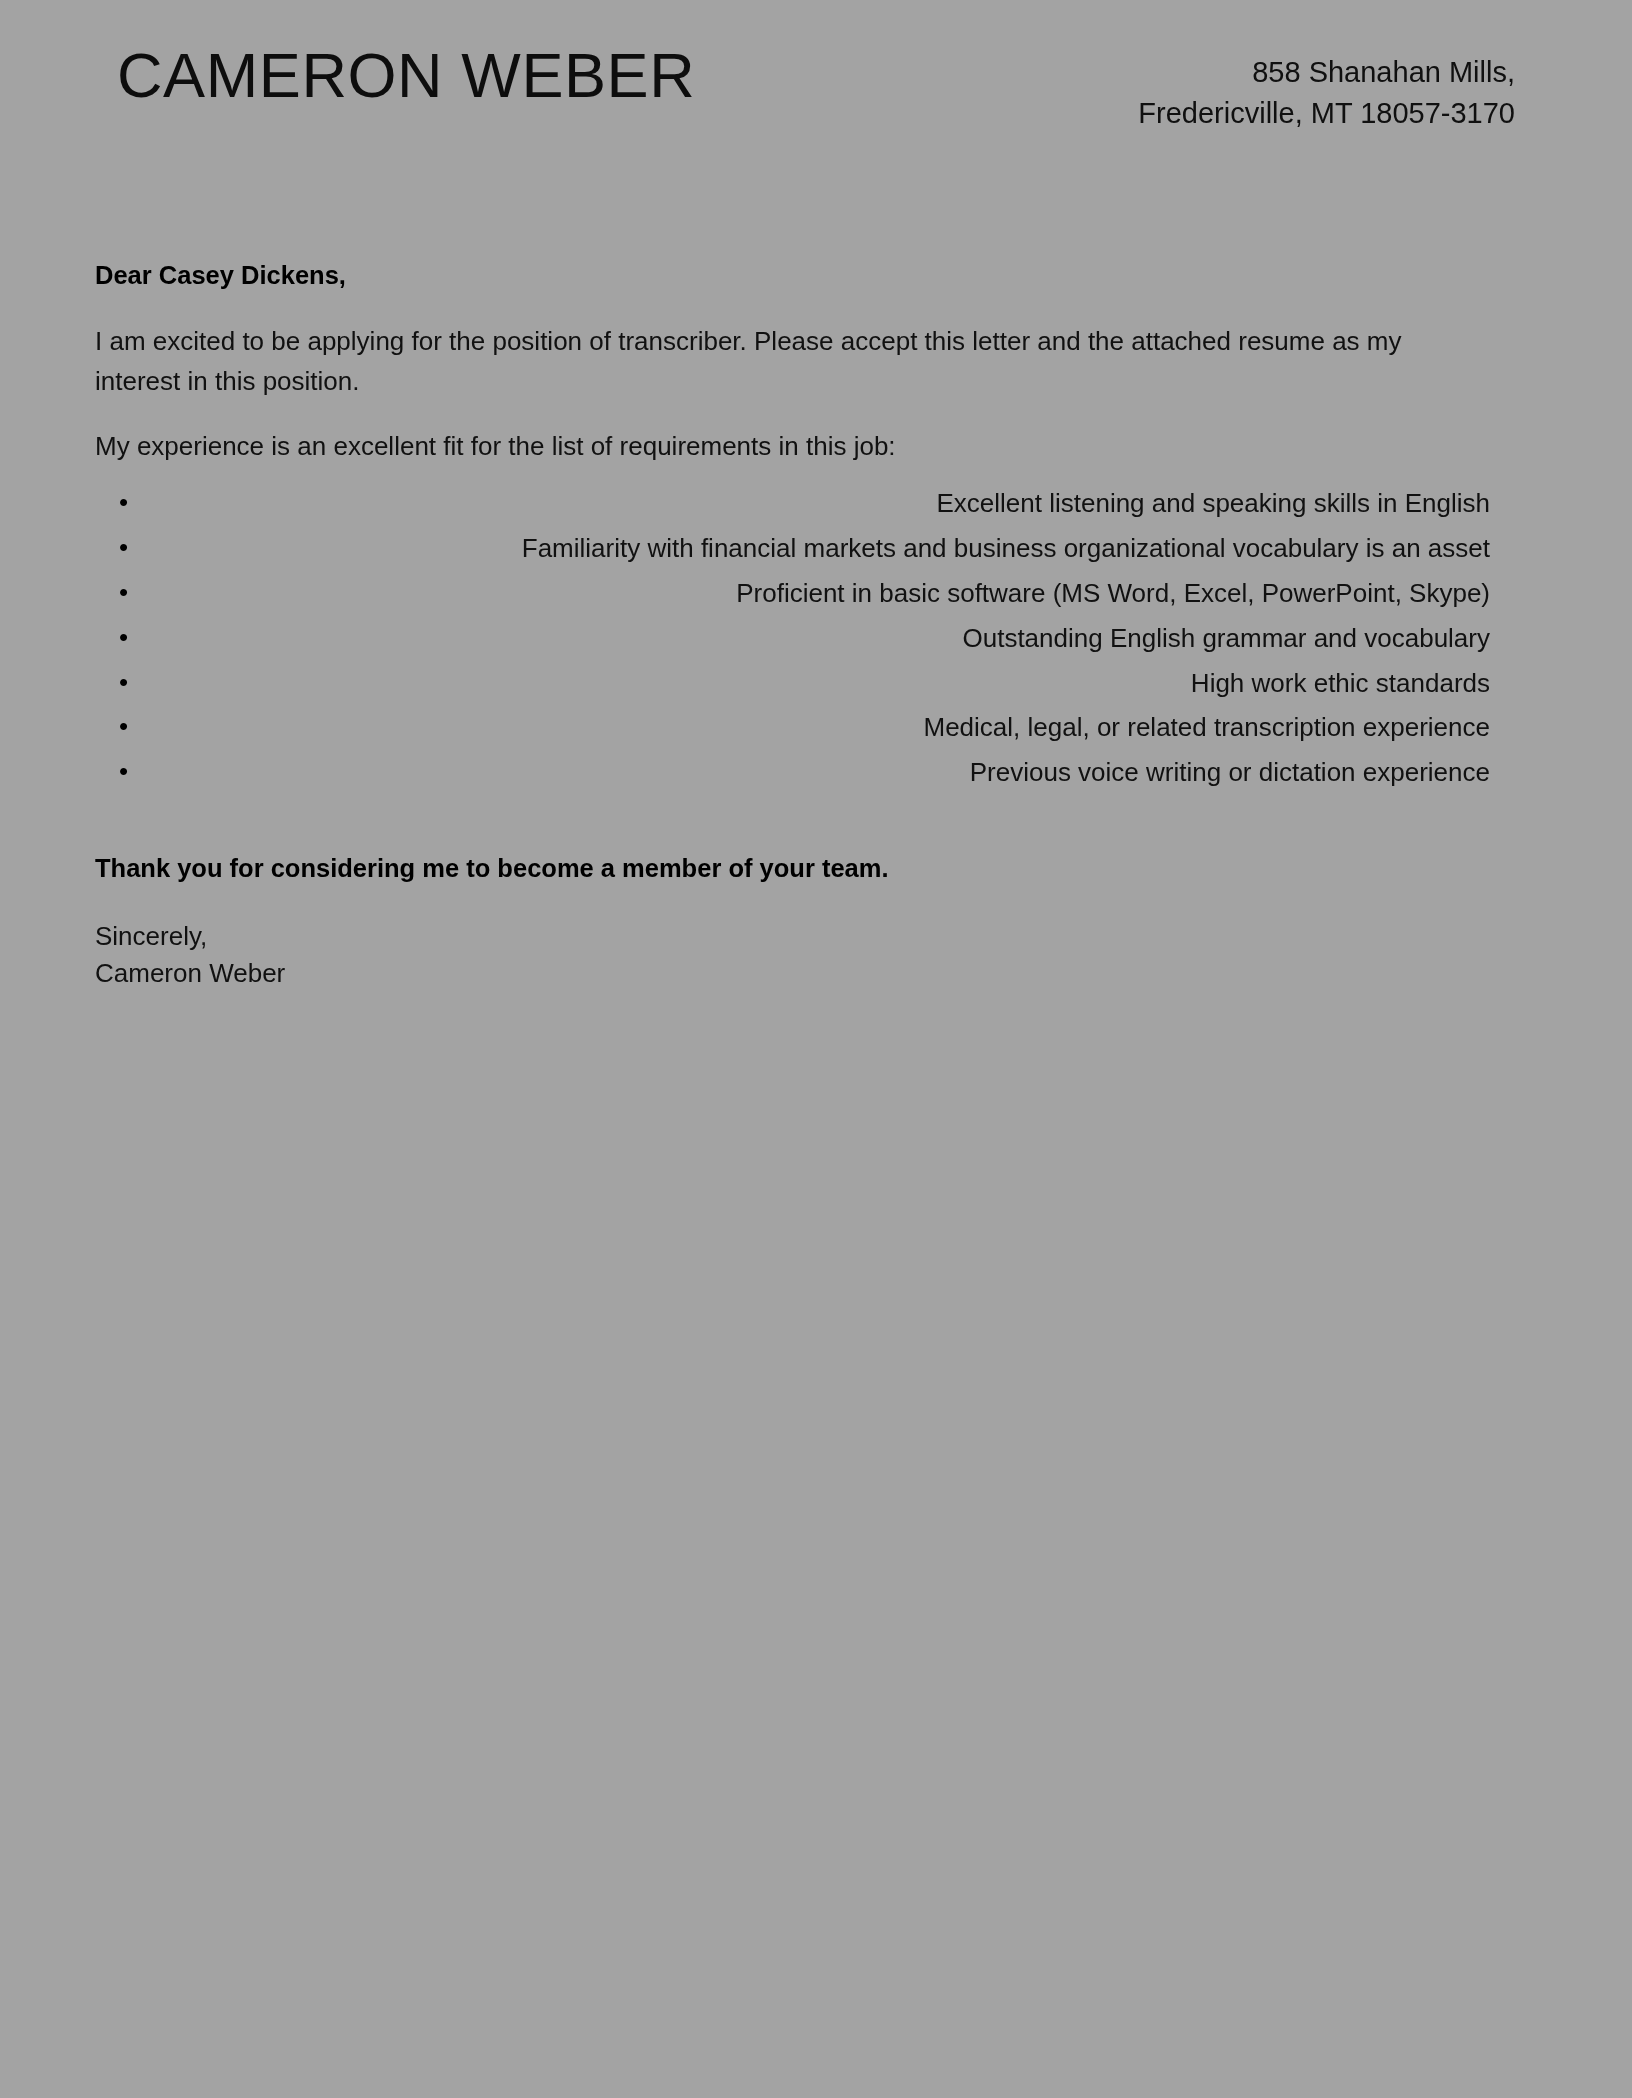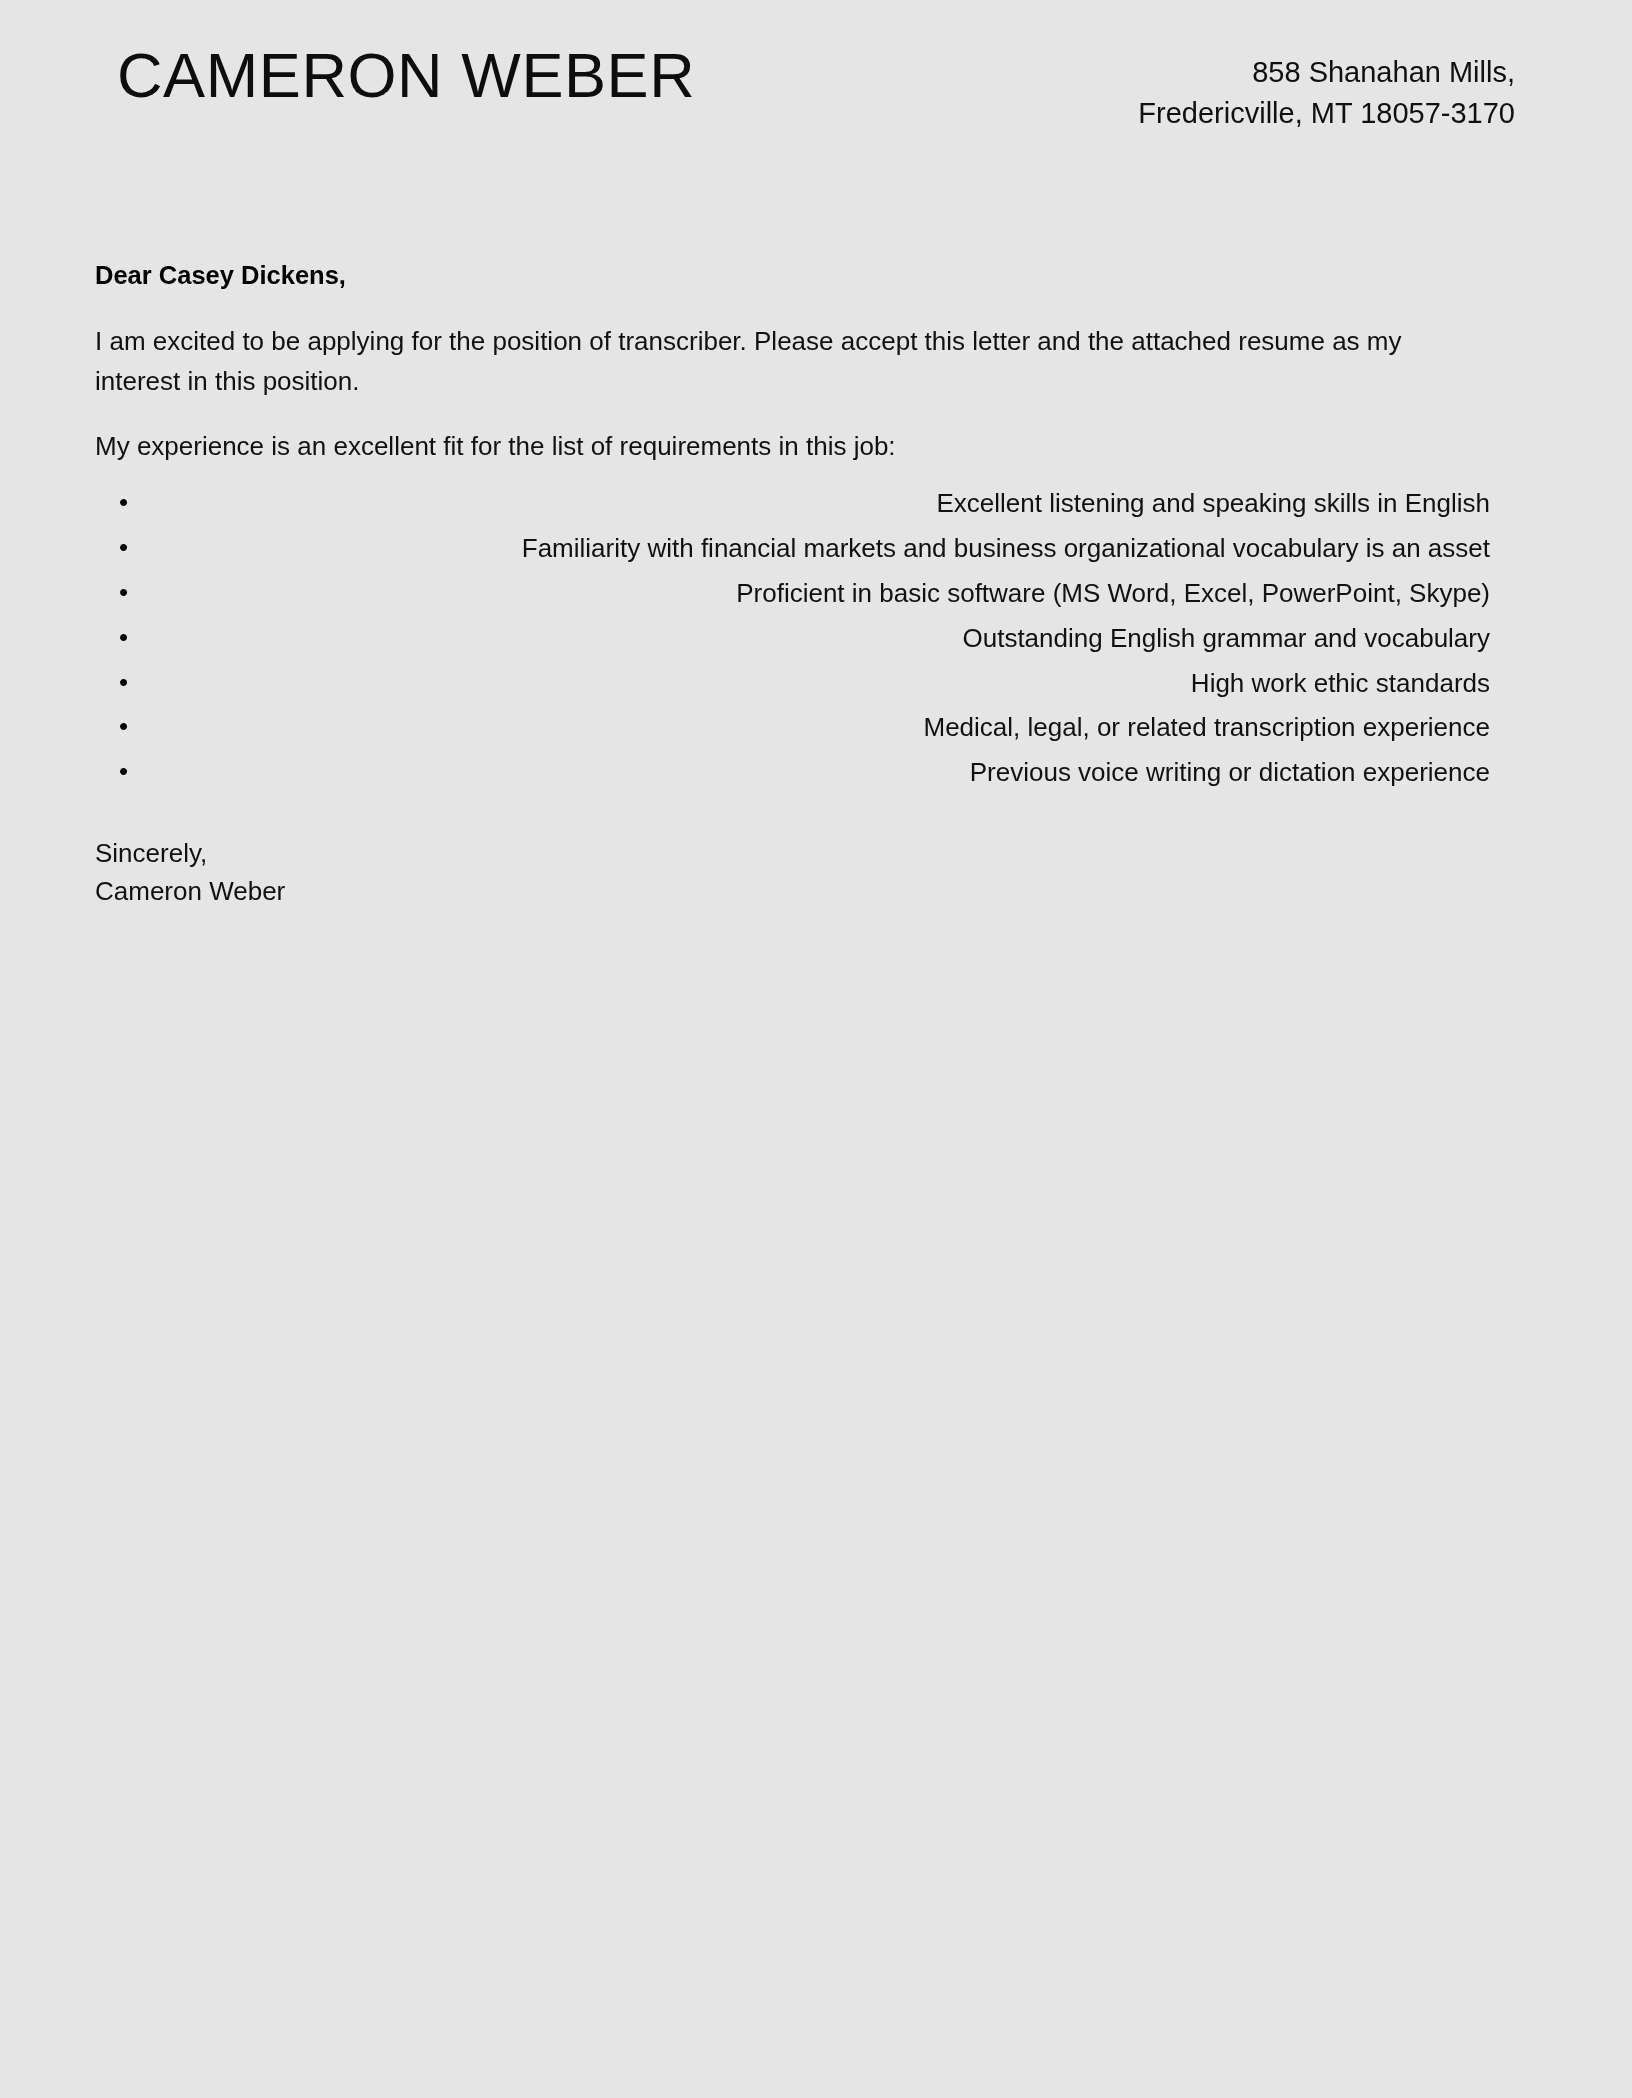--- a/index.html
+++ b/index.html
@@ -6,21 +6,21 @@
   html, body {
     margin: 0;
     padding: 0;
     background: #ffffff;
   }
 
   .page {
     position: relative;
     width: 1632px;
     height: 2098px;
-    background: #e5e5e5;
+    background: #a3a3a3;
     margin: 0 auto;
     overflow: hidden;
     font-family: "Liberation Sans", sans-serif;
     color: #000000;
     -webkit-font-smoothing: antialiased;
   }
 
   
   .letter-header {
     position: absolute;
@@ -152,20 +152,21 @@
     <ul class="req-list">
       <li>Excellent listening and speaking skills in English</li>
       <li>Familiarity with financial markets and business organizational vocabulary is an asset</li>
       <li>Proficient in basic software (MS Word, Excel, PowerPoint, Skype)</li>
       <li>Outstanding English grammar and vocabulary</li>
       <li>High work ethic standards</li>
       <li>Medical, legal, or related transcription experience</li>
       <li>Previous voice writing or dictation experience</li>
     </ul>
 
+    <p class="closing-bold">Thank you for considering me to become a member of your team.</p>
 
     <div class="signature">
       <span class="signature-line">Sincerely,</span>
       <span class="signature-line">Cameron Weber</span>
     </div>
 
   </div>
 </div>
 
 </body></html>

